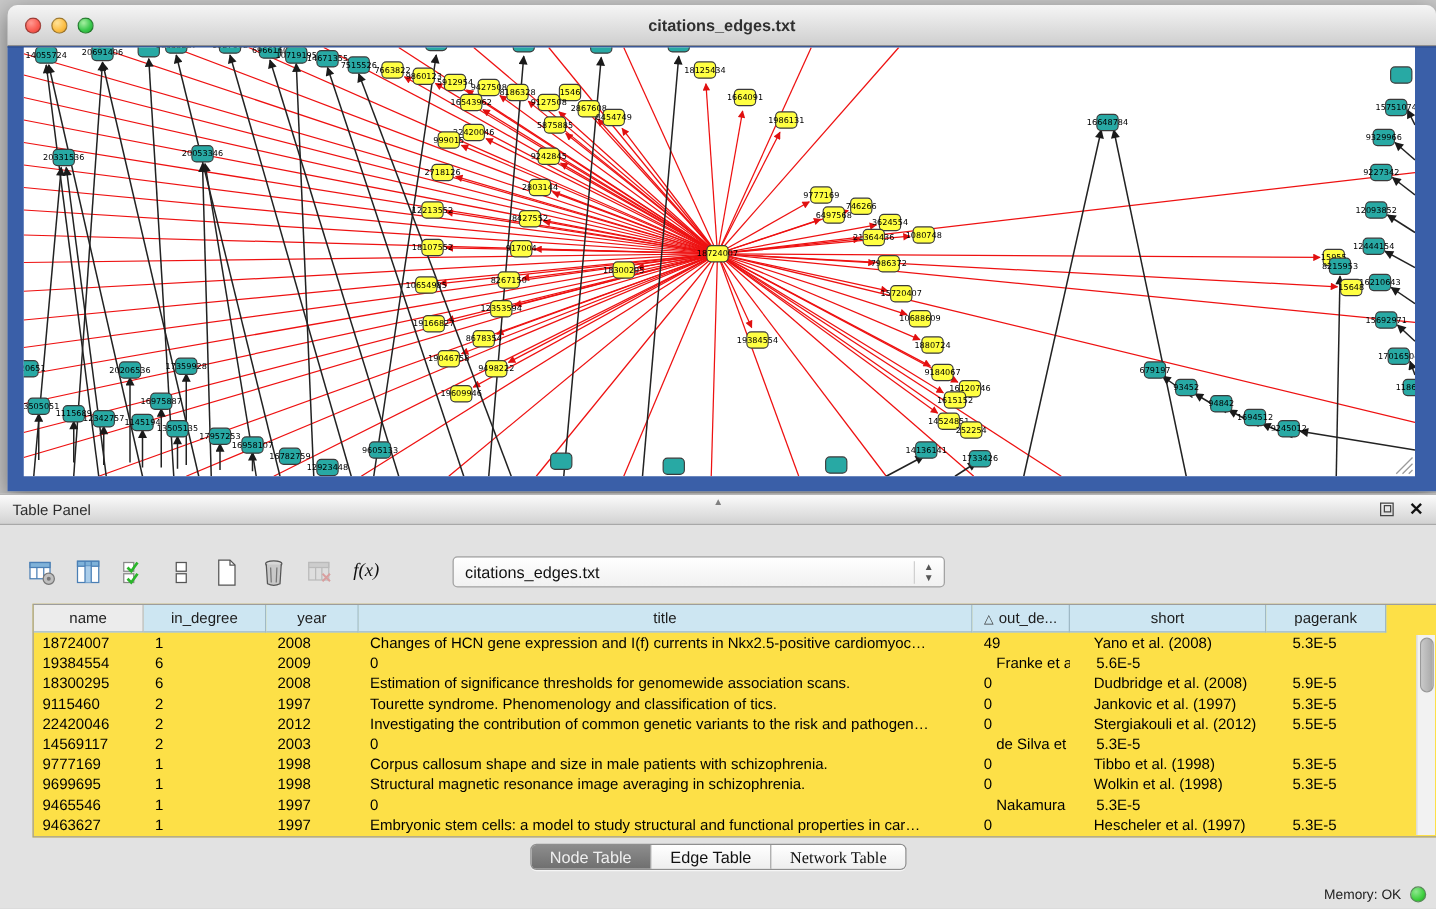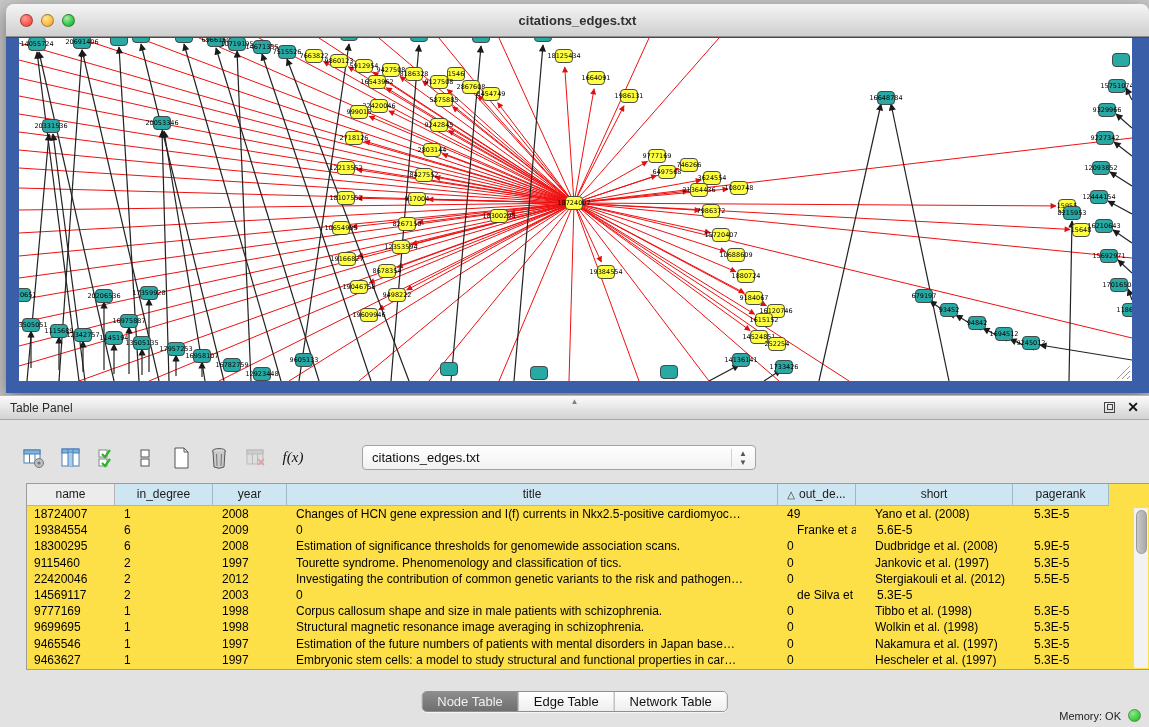--- a/index.html
+++ b/index.html
@@ -64,26 +64,26 @@
     white-space:nowrap; overflow:hidden; }
   .c-name { padding-left:7px; }  .c-ind { padding-left:9px; }  .c-year { padding-left:9px; }
   .c-title { padding-left:9px; } .c-out { padding-left:9px; }
   .c-short { padding-left:19px; } .c-pr { padding-left:21px; }
   .vscroll { position:absolute; right:2px; top:24px; width:15px; height:160px;
     background:#f2f2f2; border-left:1px solid #d9d9d9; }
   .vthumb { position:absolute; left:2px; top:2px; width:11px; height:44px; border-radius:6px;
     background:linear-gradient(90deg,#c9c9c9,#a9a9a9); border:1px solid #9a9a9a; }
 
   
-  .seg { position:absolute; left:50%; top:296px; transform:translateX(-50%); display:flex;
+  .seg { position:absolute; left:50%; top:280px; transform:translateX(-50%); display:flex;
     border:1px solid #8f8f8f; border-radius:5px; overflow:hidden; height:21px;
     box-shadow:0 1px 0 rgba(255,255,255,.7); }
   .seg-item { font-size:13px; padding:0 15px; line-height:20px; background:linear-gradient(#ffffff,#eeeeee);
     color:#111; border-right:1px solid #9d9d9d; }
-  .seg-item:last-child { border-right:none; }
+  .seg-item:last-child { border-right:none;font-family:Liberation Serif, serif; }
   .seg-item.sel { background:linear-gradient(#8d8d8d,#6f6f6f); color:#efefef; }
 
   
   .statusbar { position:absolute; right:8px; bottom:5px; display:flex; align-items:center; gap:7px; }
   .mem-label { font-size:11px; color:#222; }
   .mem-dot { width:13px; height:13px; border-radius:50%; border:1px solid #5a8a5a;
     background:radial-gradient(circle at 35% 30%, #8ee88e, #3fcf3f 60%, #23a023); }
 
   
   .ic { display:block; }
@@ -821,21 +821,20 @@
           <div class="cell c-year">1998</div>
           <div class="cell c-title">Structural magnetic resonance image averaging in schizophrenia.</div>
           <div class="cell c-out">0</div>
           <div class="cell c-short">Wolkin et al. (1998)</div>
           <div class="cell c-pr">5.3E-5</div>
         </div>
         <div class="tgrid trow">
           <div class="cell c-name">9465546</div>
           <div class="cell c-ind">1</div>
           <div class="cell c-year">1997</div>
-          <div class="cell c-title">Estimation of the future numbers of patients with mental disorders in Japan base…</div>
           <div class="cell c-out">0</div>
           <div class="cell c-short">Nakamura et al. (1997)</div>
           <div class="cell c-pr">5.3E-5</div>
         </div>
         <div class="tgrid trow">
           <div class="cell c-name">9463627</div>
           <div class="cell c-ind">1</div>
           <div class="cell c-year">1997</div>
           <div class="cell c-title">Embryonic stem cells: a model to study structural and functional properties in car…</div>
           <div class="cell c-out">0</div>

